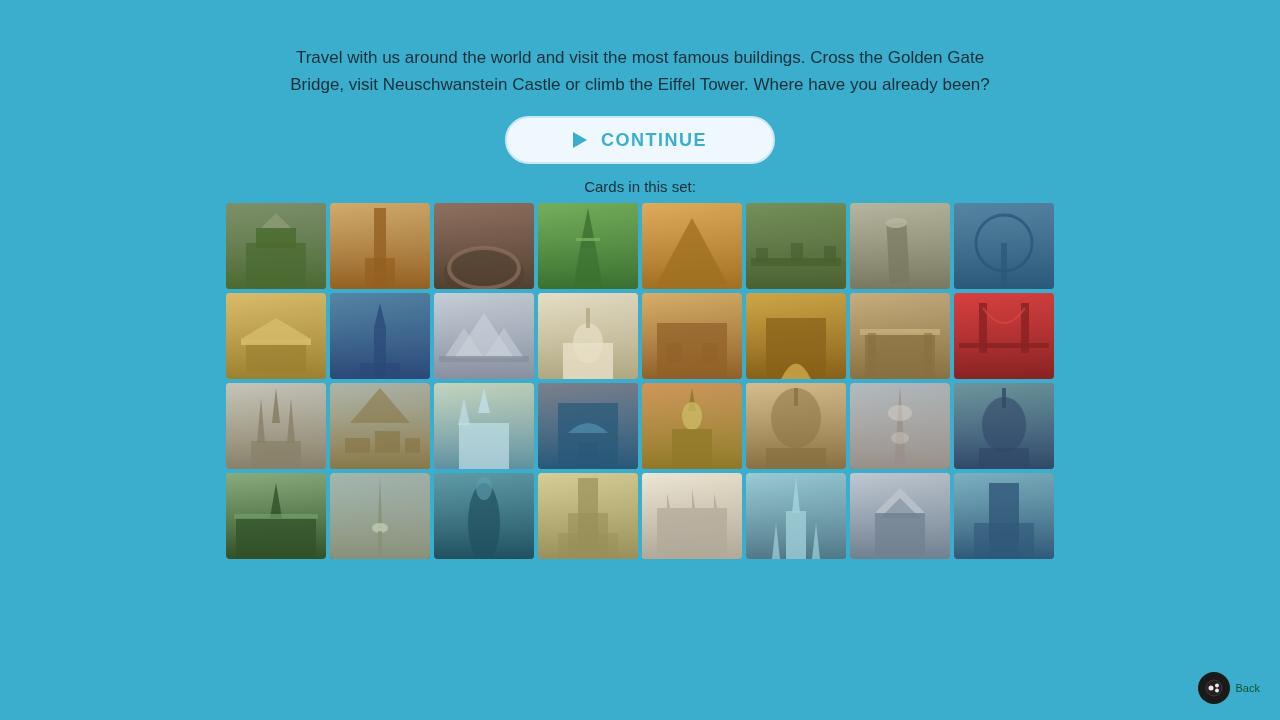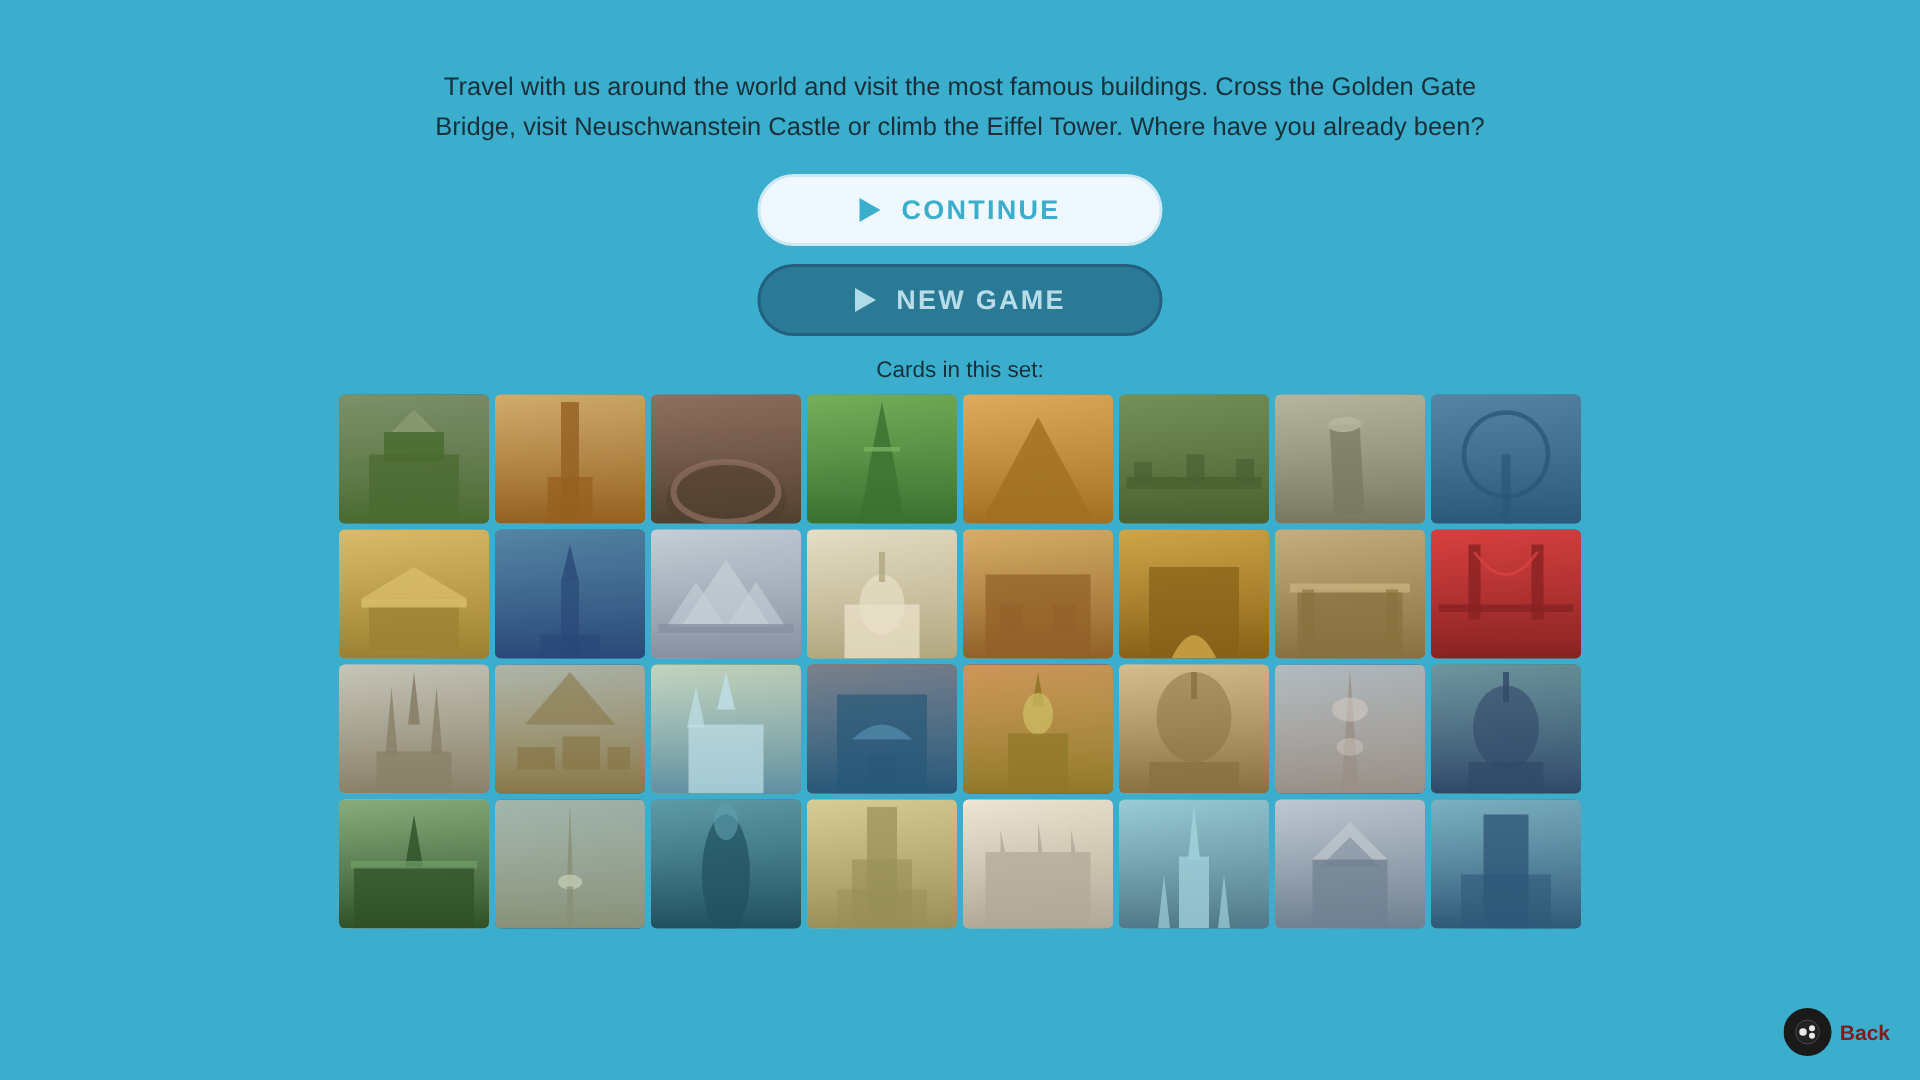--- a/index.html
+++ b/index.html
@@ -168,23 +168,23 @@
       right: 20px;
       display: flex;
       align-items: center;
       gap: 6px;
       cursor: pointer;
       background: none;
       border: none;
     }
 
     .back-label {
-      font-size: 14px;
-      font-weight: 700;
-      color: #7f1d1d;
+      font-size: 11px;
+      font-weight: 400;
+      color: #14532d;
     }
 
     .back-icon {
       width: 32px;
       height: 32px;
       border-radius: 50%;
       background: #1a1a1a;
       display: flex;
       align-items: center;
       justify-content: center;
@@ -194,24 +194,20 @@
 <body>
 
 <div class="header">
   <p class="subtitle">Travel with us around the world and visit the most famous buildings. Cross the Golden Gate Bridge, visit Neuschwanstein Castle or climb the Eiffel Tower. Where have you already been?</p>
 </div>
 
 <div class="buttons">
   <button class="btn btn-continue">
     <span class="play-icon play-icon-continue"></span>
     <span class="btn-label">CONTINUE</span>
-  </button>
-  <button class="btn btn-newgame">
-    <span class="play-icon play-icon-newgame"></span>
-    <span class="btn-label">NEW GAME</span>
   </button>
 </div>
 
 <p class="cards-label">Cards in this set:</p>
 
 <div class="cards-grid" id="cards-grid">
 <div class="card-item c1" title="Angkor Wat">
       <svg viewBox="0 0 100 86" preserveAspectRatio="xMidYMid slice">
     <defs>
       <linearGradient id="sky0" x1="0" y1="0" x2="0" y2="1">

